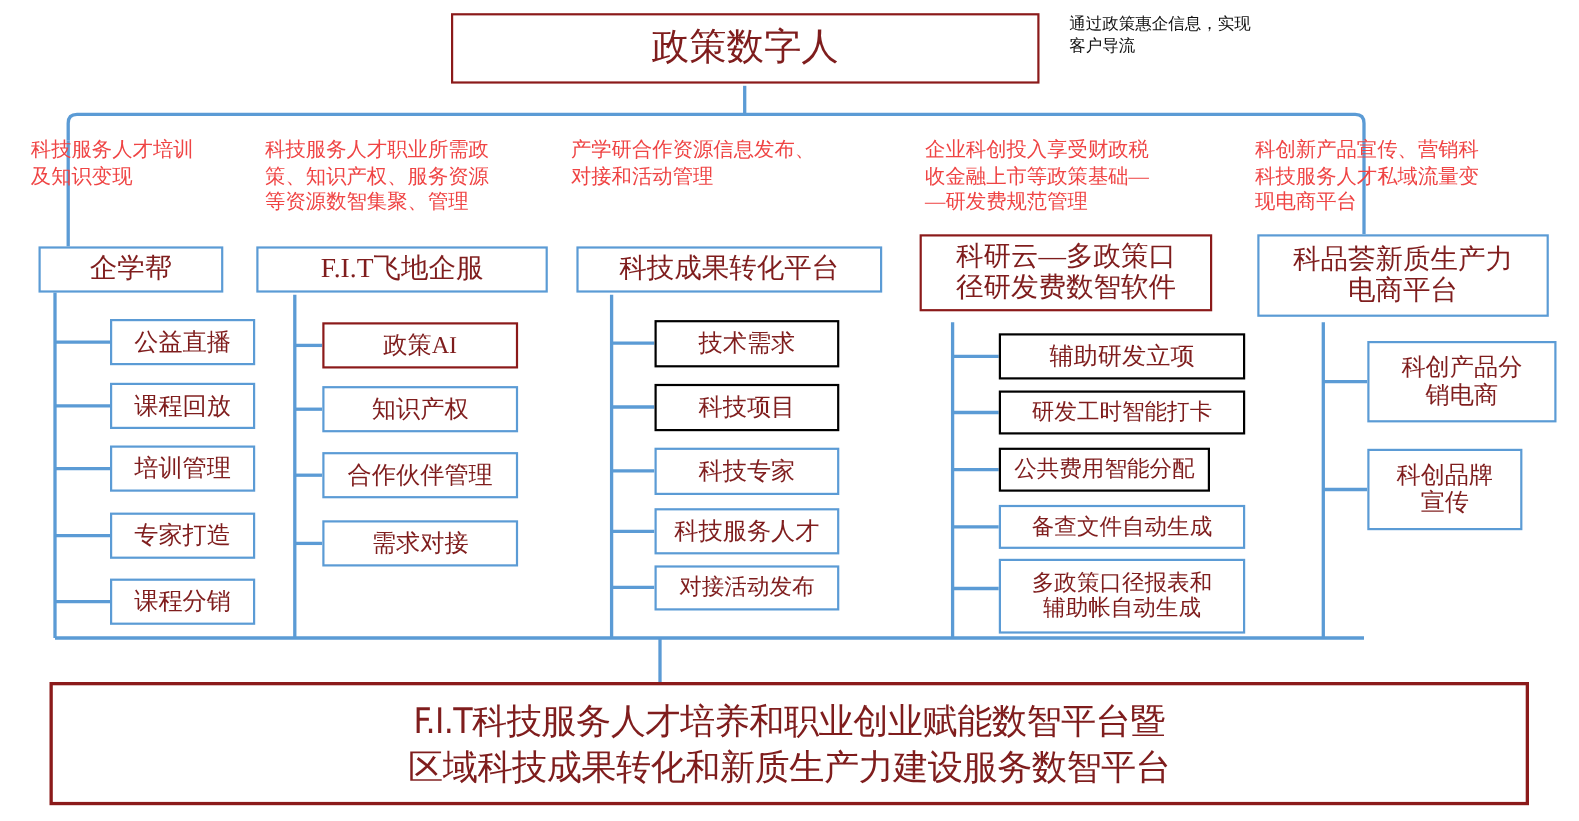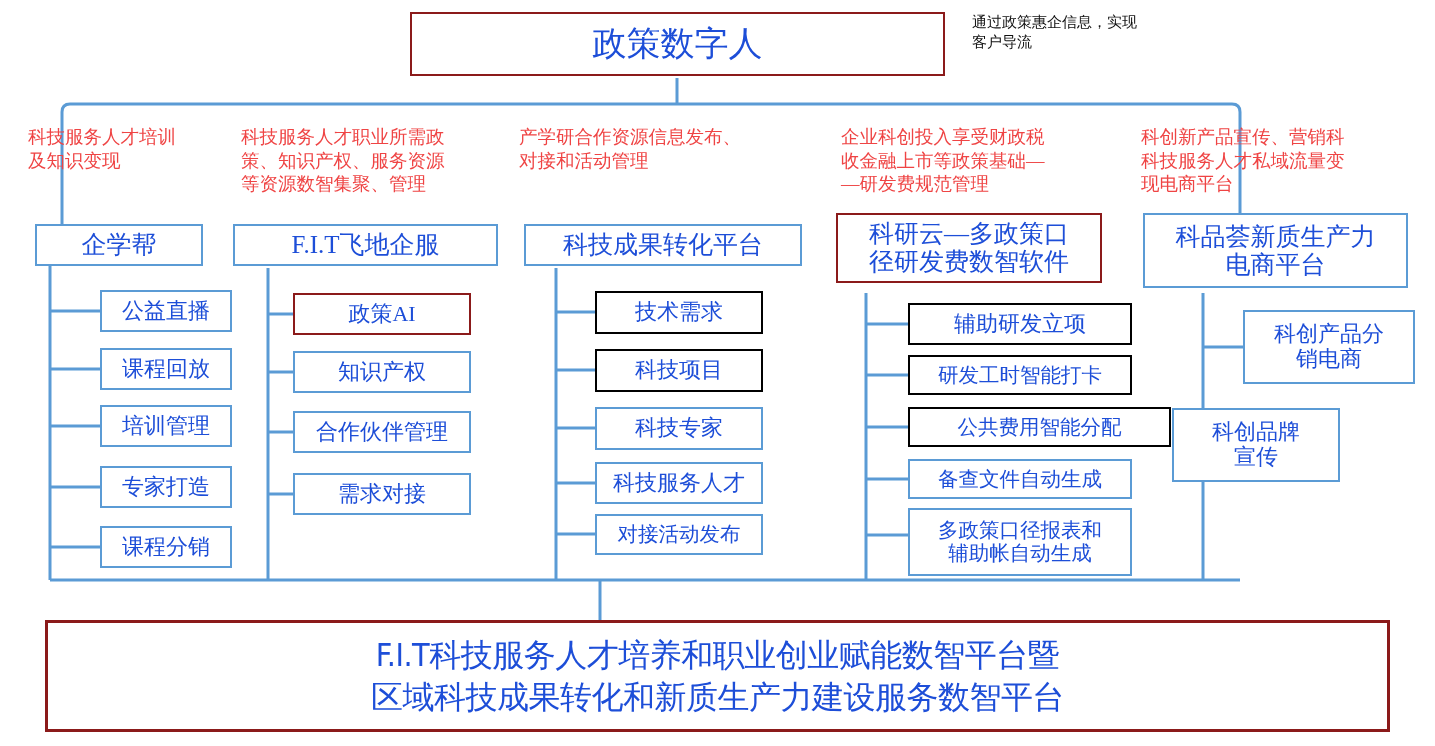--- a/index.html
+++ b/index.html
@@ -15,21 +15,21 @@
   
   svg#wires{position:absolute;left:0;top:0;width:1435px;height:746px;pointer-events:none;}
 
   
   .box{
     position:absolute;
     box-sizing:border-box;
     display:flex;align-items:center;justify-content:center;
     text-align:center;
     background:#ffffff;
-    color:#1d4ed8;
+    color:#7f1d1d;
     line-height:1.12;
     white-space:pre-line;
   }
   .b-blue{border:2px solid #5B9BD5;}
   .b-red {border:2px solid #8B1A1A;}
   .b-black{border:2.5px solid #000000;}
 
   
   #title-box{
     left:410px;top:12px;width:535px;height:64px;
@@ -153,26 +153,26 @@
   <div class="box b-blue leaf" style="left:293px;top:473px;width:178px;height:42px;">需求对接</div>
 
   <div class="box b-black leaf" style="left:595px;top:291px;width:168px;height:43px;">技术需求</div>
   <div class="box b-black leaf" style="left:595px;top:349px;width:168px;height:43px;">科技项目</div>
   <div class="box b-blue leaf" style="left:595px;top:407px;width:168px;height:43px;">科技专家</div>
   <div class="box b-blue leaf" style="left:595px;top:462px;width:168px;height:42px;">科技服务人才</div>
   <div class="box b-blue leaf-sm" style="left:595px;top:514px;width:168px;height:41px;">对接活动发布</div>
 
   <div class="box b-black leaf" style="left:908px;top:303px;width:224px;height:42px;">辅助研发立项</div>
   <div class="box b-black leaf-sm" style="left:908px;top:355px;width:224px;height:40px;">研发工时智能打卡</div>
-  <div class="box b-black leaf-sm" style="left:908px;top:407px;width:263px;height:40px;">公共费用智能分配</div>
+  <div class="box b-black leaf-sm" style="left:908px;top:407px;width:192px;height:40px;">公共费用智能分配</div>
   <div class="box b-blue leaf-sm" style="left:908px;top:459px;width:224px;height:40px;">备查文件自动生成</div>
   <div class="box b-blue leaf-sm" style="left:908px;top:508px;width:224px;height:68px;">多政策口径报表和
 辅助帐自动生成</div>
 
   <div class="box b-blue leaf" style="left:1243px;top:310px;width:172px;height:74px;">科创产品分
 销电商</div>
-  <div class="box b-blue leaf" style="left:1172px;top:408px;width:168px;height:74px;">科创品牌
+  <div class="box b-blue leaf" style="left:1243px;top:408px;width:141px;height:74px;">科创品牌
 宣传</div>
 
   <div class="box" id="bottom-banner">F.I.T科技服务人才培养和职业创业赋能数智平台暨
 区域科技成果转化和新质生产力建设服务数智平台</div>
 
 </div>
 
 </body></html>

